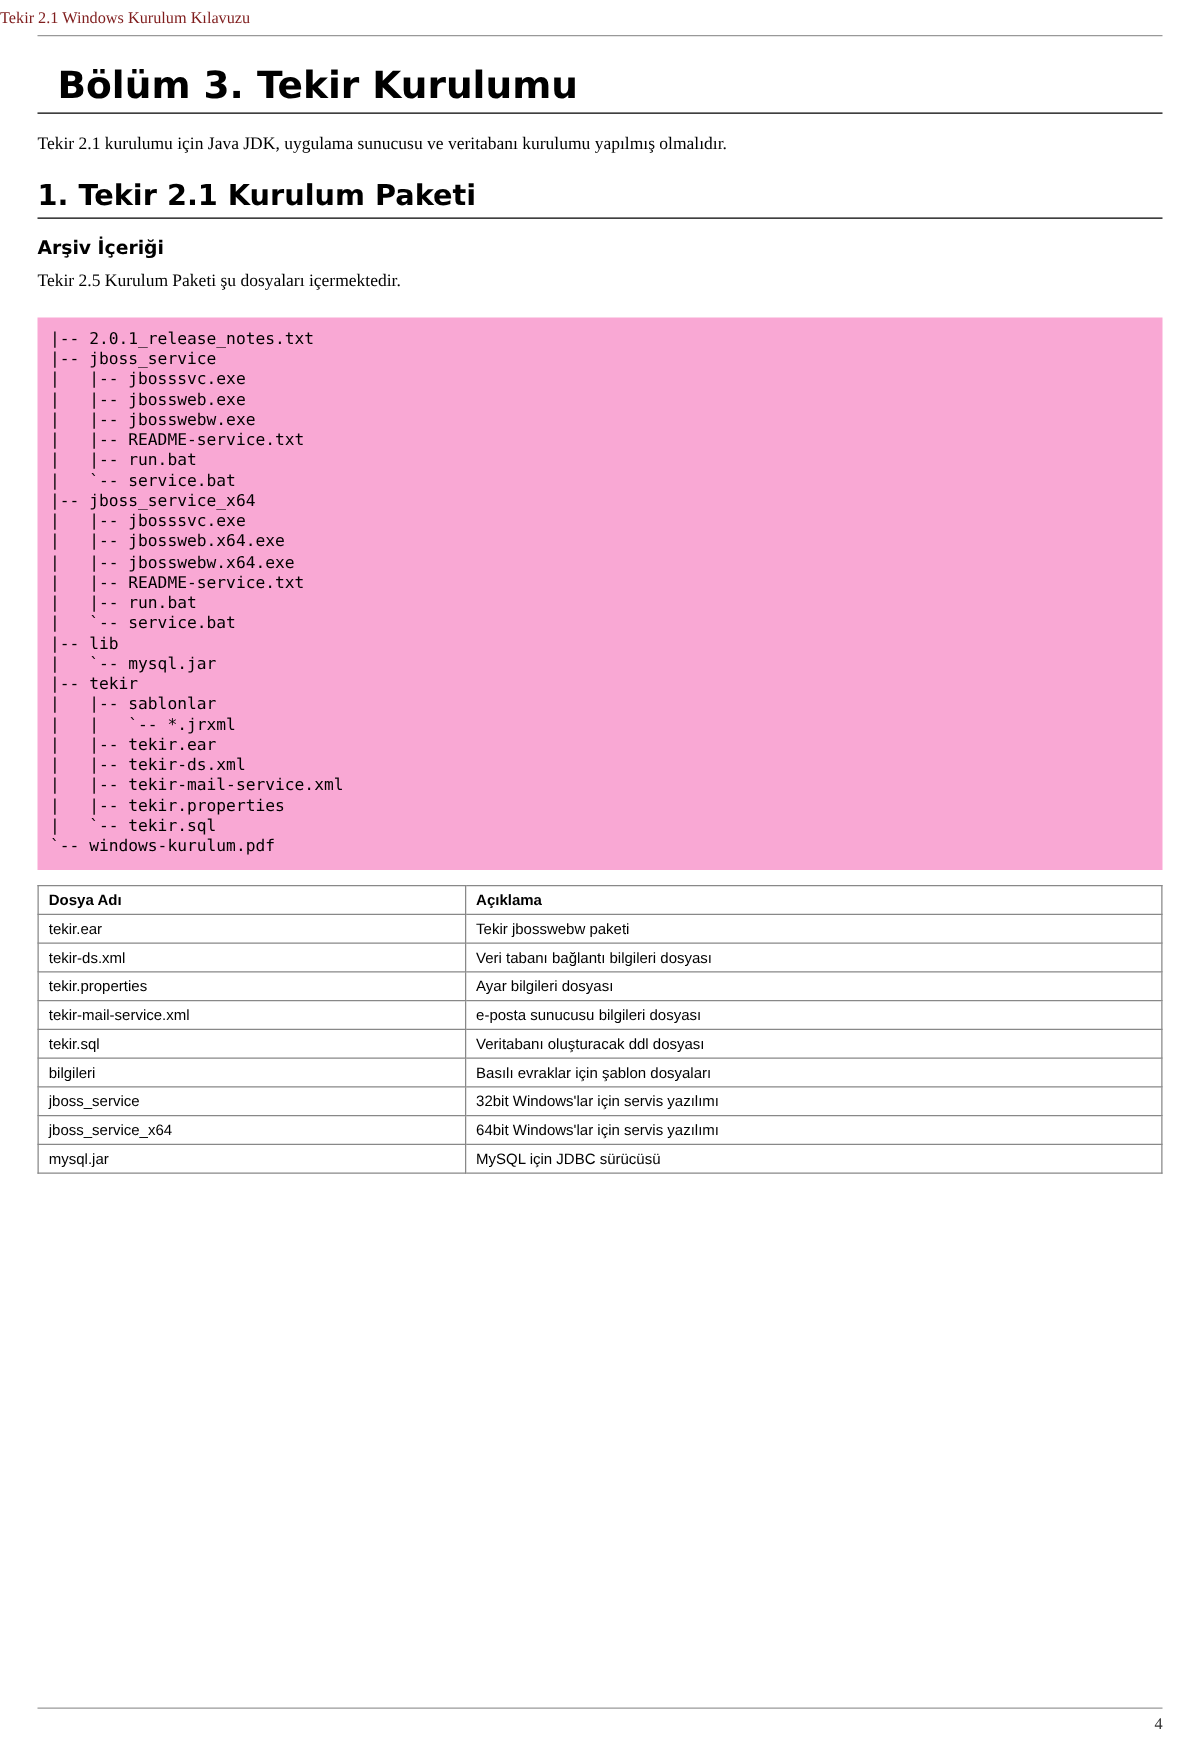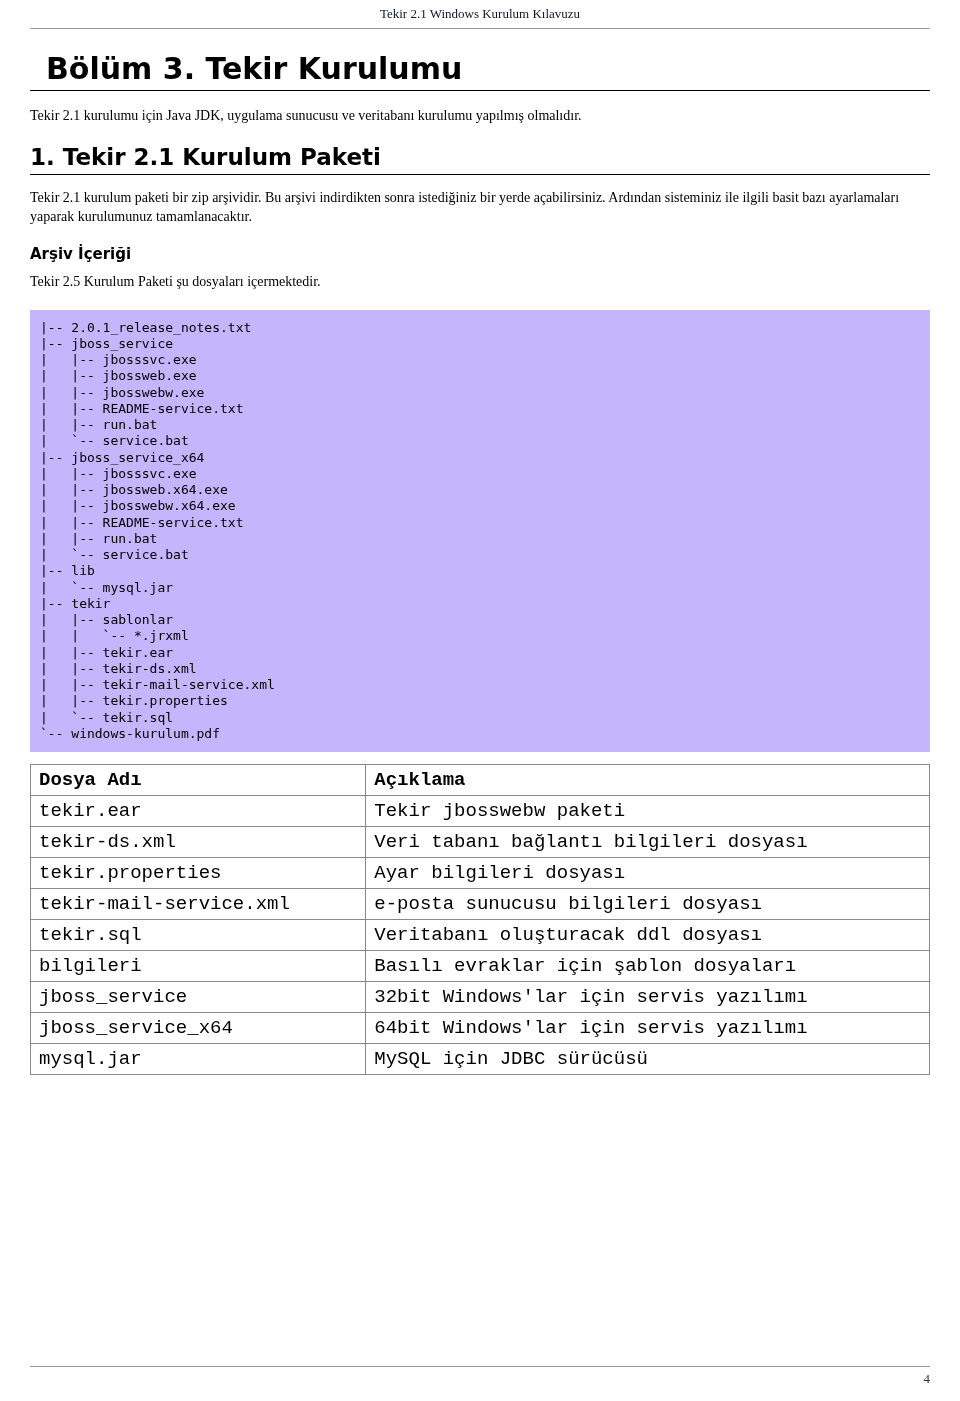--- a/index.html
+++ b/index.html
@@ -5,23 +5,22 @@
     * { margin: 0; padding: 0; box-sizing: border-box; }
     body {
       font-family: "DejaVu Sans", Verdana, Geneva, sans-serif;
       background: #fff;
       width: 960px;
       min-height: 1401px;
       position: relative;
       color: #000;
     }
     .page-header {
-      text-align: center;
       font-size: 13px;
-      color: #0f172a;
+      color: #7f1d1d;
       padding: 6px 0;
       font-family: Georgia, "Times New Roman", serif;
     }
     .header-rule {
       border: none;
       border-top: 1px solid #999;
       margin: 0 30px 8px 30px;
     }
     .content { padding: 0 30px; }
     h1.chapter-title {
@@ -50,33 +49,33 @@
       border: none;
       border-top: 1px solid #000;
       margin: 4px 0 14px 0;
     }
     h3.subhead {
       font-size: 15px;
       font-weight: bold;
       margin: 14px 0 10px 0;
     }
     .pre-block {
-      background: #c4b5fd;
+      background: #f9a8d4;
       font-family: "DejaVu Sans Mono", Consolas, monospace;
       font-size: 13px;
       white-space: pre;
       padding: 10px 10px;
       margin: 12px 0 12px 0;
       line-height: 1.25;
     }
     table.desc-table {
       width: 100%;
       border-collapse: collapse;
-      font-family: Liberation Mono, monospace;
-      font-size: 19px;
+      font-family: Liberation Sans, sans-serif;
+      font-size: 12px;
     }
     table.desc-table th,
     table.desc-table td {
       border: 1px solid #888;
       padding: 4px 8px;
       text-align: left;
       vertical-align: top;
     }
     table.desc-table th {
       font-weight: bold;
@@ -107,21 +106,20 @@
 
 <div class="content">
   <h1 class="chapter-title">Bölüm 3. Tekir Kurulumu</h1>
   <hr class="title-rule">
 
   <p class="body-text">Tekir 2.1 kurulumu için Java JDK, uygulama sunucusu ve veritabanı kurulumu yapılmış olmalıdır.</p>
 
   <h2 class="section-title">1. Tekir 2.1 Kurulum Paketi</h2>
   <hr class="section-rule">
 
-  <p class="body-text">Tekir 2.1 kurulum paketi bir zip arşividir. Bu arşivi indirdikten sonra istediğiniz bir yerde açabilirsiniz. Ardından sisteminiz ile ilgili basit bazı ayarlamaları yaparak kurulumunuz tamamlanacaktır.</p>
 
   <h3 class="subhead">Arşiv İçeriği</h3>
   <p class="body-text">Tekir 2.5 Kurulum Paketi şu dosyaları içermektedir.</p>
 
   <div class="pre-block">|-- 2.0.1_release_notes.txt
 |-- jboss_service
 |   |-- jbosssvc.exe
 |   |-- jbossweb.exe
 |   |-- jbosswebw.exe
 |   |-- README-service.txt

